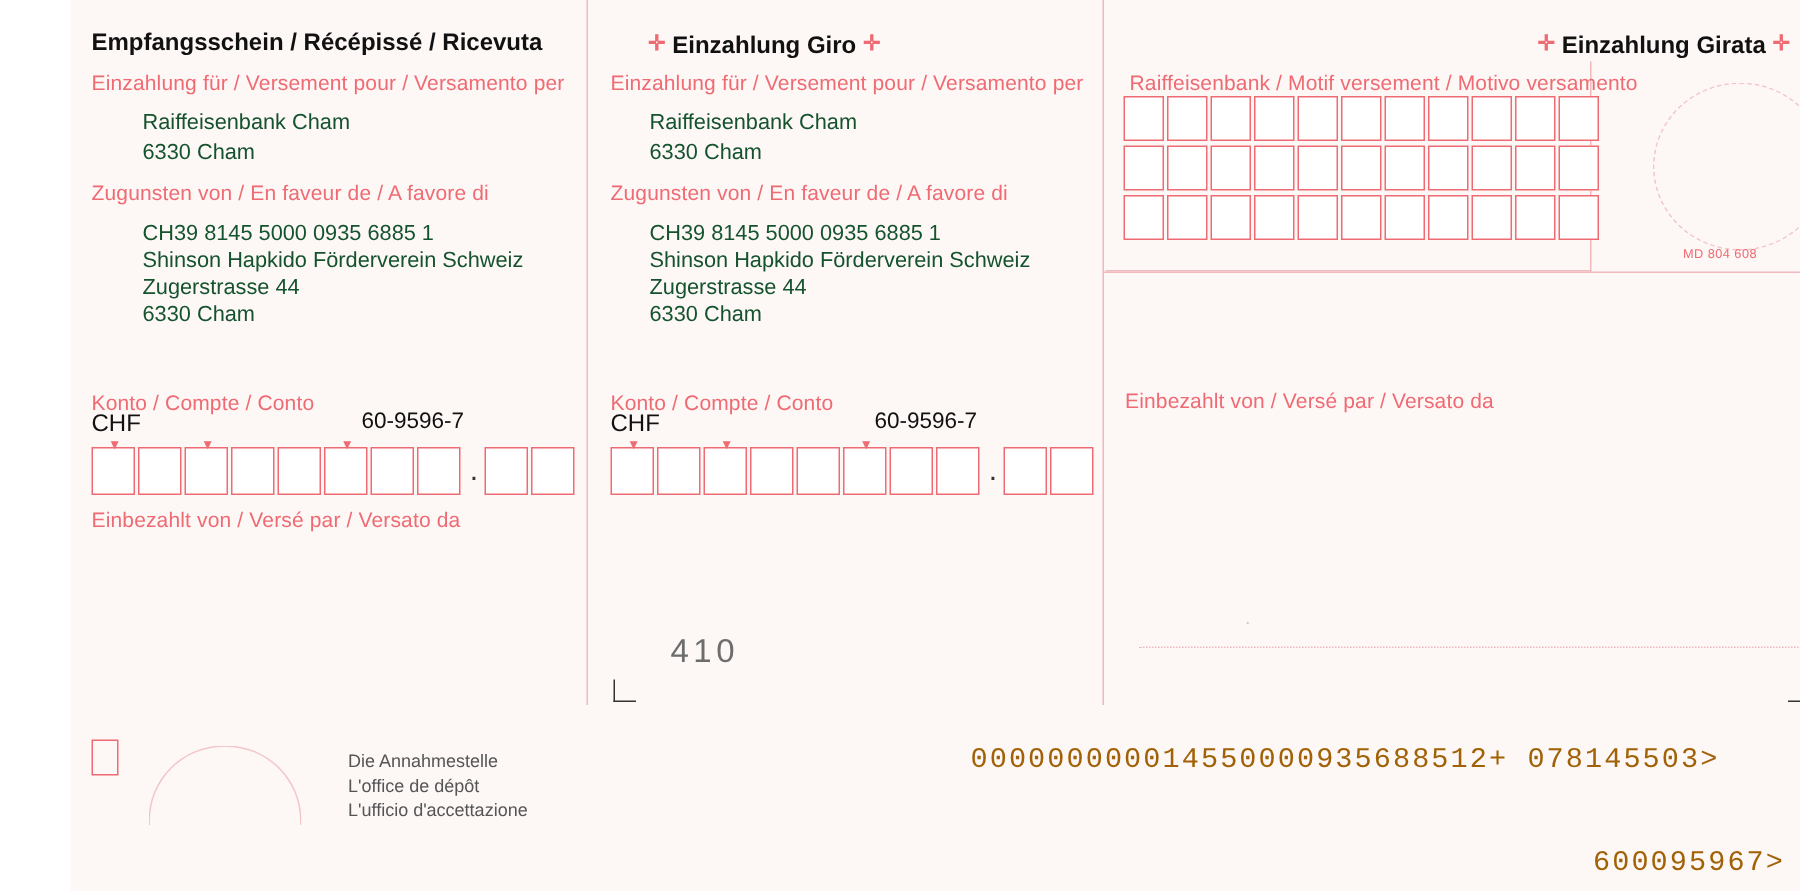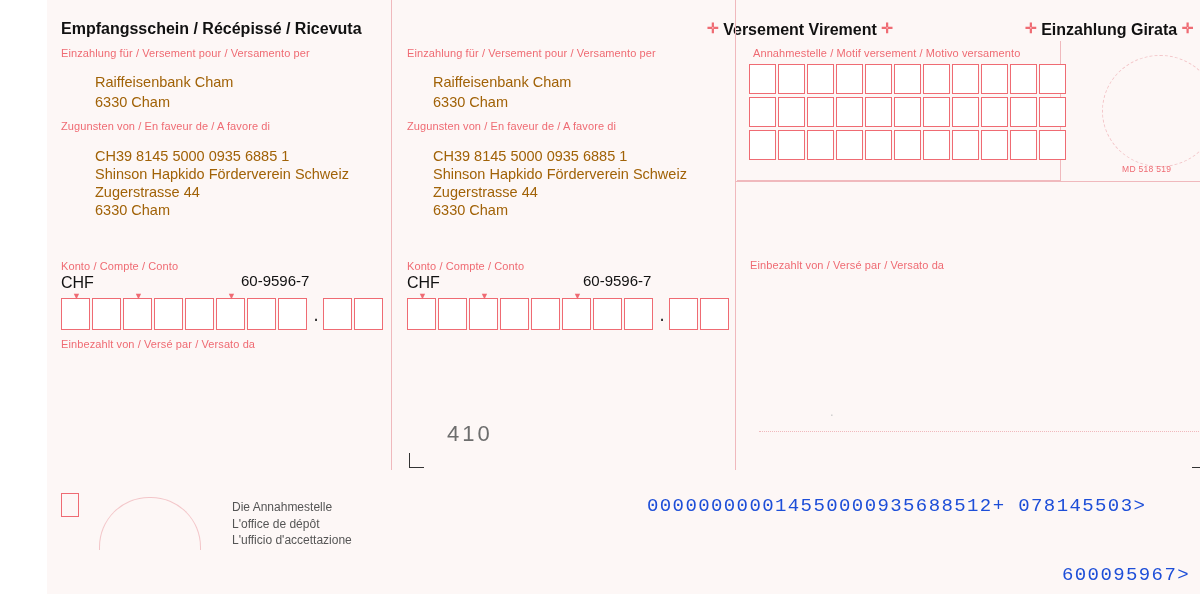--- a/index.html
+++ b/index.html
@@ -13,26 +13,26 @@
   .sheet {
     position: relative;
     width: 1200px;
     height: 594px;
     background: #fdf7f6;
     overflow: hidden;
     margin-left: 47px;
   }
   .label-red {
     color: #ef6b73;
-    font-size: 11px;
+    font-size: 14px;
     letter-spacing: 0.1px;
     white-space: nowrap;
   }
   .addr {
-    color: #a16207;
+    color: #14532d;
     font-size: 14.5px;
     line-height: 20px;
     white-space: nowrap;
   }
   
   .title {
     position: absolute;
     font-size: 16px;
     font-weight: bold;
     color: #111;
@@ -226,21 +226,21 @@
     width: 100px;
     height: 52px;
     border: 1px solid #f3c6c9;
     border-bottom: none;
     border-radius: 50px 50px 0 0;
   }
   .ocr {
     position: absolute;
     font-family: "Liberation Mono", monospace;
     font-size: 19px;
-    color: #1d4ed8;
+    color: #a16207;
     letter-spacing: 1.4px;
     white-space: nowrap;
   }
   .ocr-1 { left: 600px; top: 495px; }
   .ocr-2 { left: 1015px; top: 564px; }
   .vert-right {
     position: absolute;
     left: 1178px;
     top: 355px;
     font-size: 10px;
@@ -251,26 +251,26 @@
 </style>
 </head>
 <body>
 
 <div class="sheet">
 
   <div class="title title-1">
     <span>Empfangsschein / Récépissé / Ricevuta</span>
   </div>
 
-
-  <div class="title title-3">
+  <div class="title title-2">
     <span class="cross">✛</span>
-    <span>Versement Virement</span>
+    <span>Einzahlung Giro</span>
     <span class="cross">✛</span>
   </div>
+
 
   <div class="title title-4">
     <span class="cross">✛</span>
     <span>Einzahlung Girata</span>
     <span class="cross">✛</span>
   </div>
 
   <div class="vsep vsep-a"></div>
   <div class="vsep vsep-b"></div>
 
@@ -351,21 +351,21 @@
     <div class="abox"></div>
     <div class="abox"></div>
   </div>
 
   <div class="ref303">410</div>
 
   <div class="purpose-box"></div>
   <div class="hsep-c2"></div>
   <div class="hsep-c"></div>
 
-  <div class="label-red" style="position:absolute; left:706px; top:47px;">Annahmestelle / Motif versement / Motivo versamento</div>
+  <div class="label-red" style="position:absolute; left:706px; top:47px;">Raiffeisenbank / Motif versement / Motivo versamento</div>
 
   <div class="grid">
     <div class="grow">
       <div class="gcell"></div>
       <div class="gcell"></div>
       <div class="gcell"></div>
       <div class="gcell"></div>
       <div class="gcell"></div>
       <div class="gcell"></div>
       <div class="gcell"></div>
@@ -397,21 +397,21 @@
       <div class="gcell"></div>
       <div class="gcell"></div>
       <div class="gcell"></div>
       <div class="gcell"></div>
       <div class="gcell"></div>
     </div>
   </div>
 
   <div class="stamp"></div>
   <div class="vert-code" style="left:1178px; top:88px;">8.2009</div>
-  <div class="md-code">MD 518 519</div>
+  <div class="md-code">MD 804 608</div>
 
   <div class="label-red" style="position:absolute; left:703px; top:259px;">Einbezahlt von / Versé par / Versato da</div>
   <div class="dotline"></div>
   <div class="dotmark">.</div>
 
   <div class="vert-right">441.02  841534  0504</div>
 
   <div class="corner corner-l" style="left:362px; top:453px;"></div>
   <div class="corner corner-r" style="left:1145px; top:453px;"></div>
 

